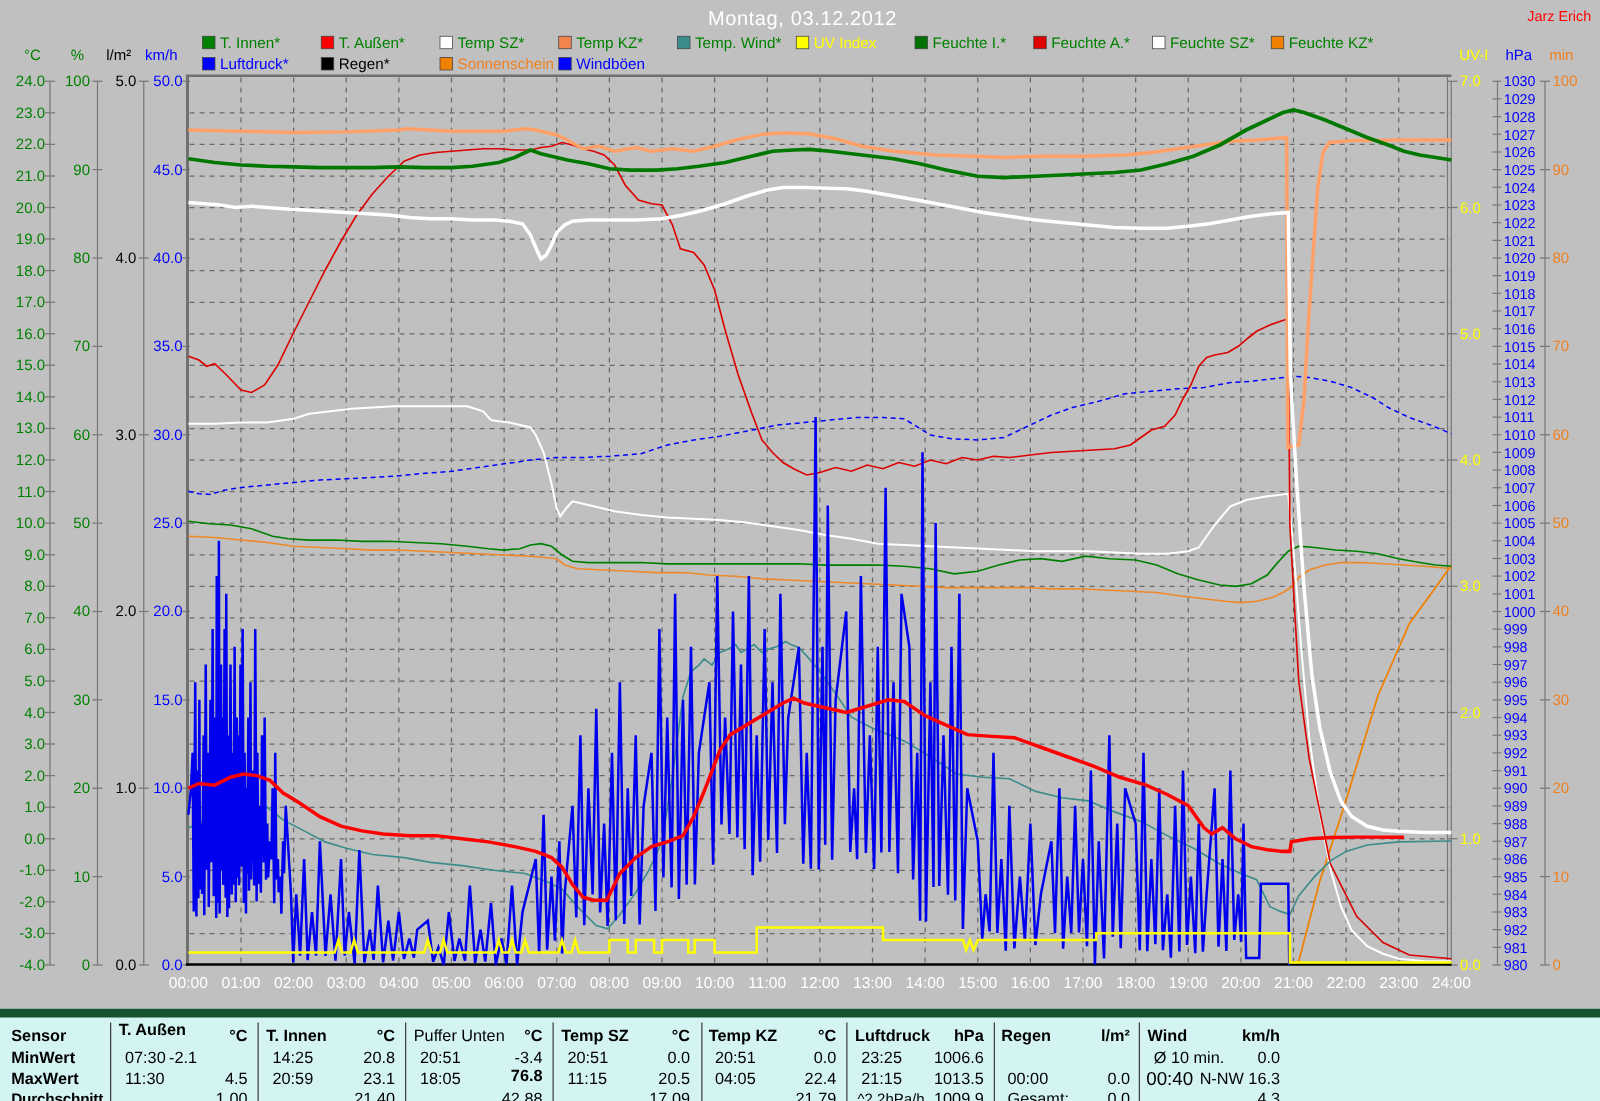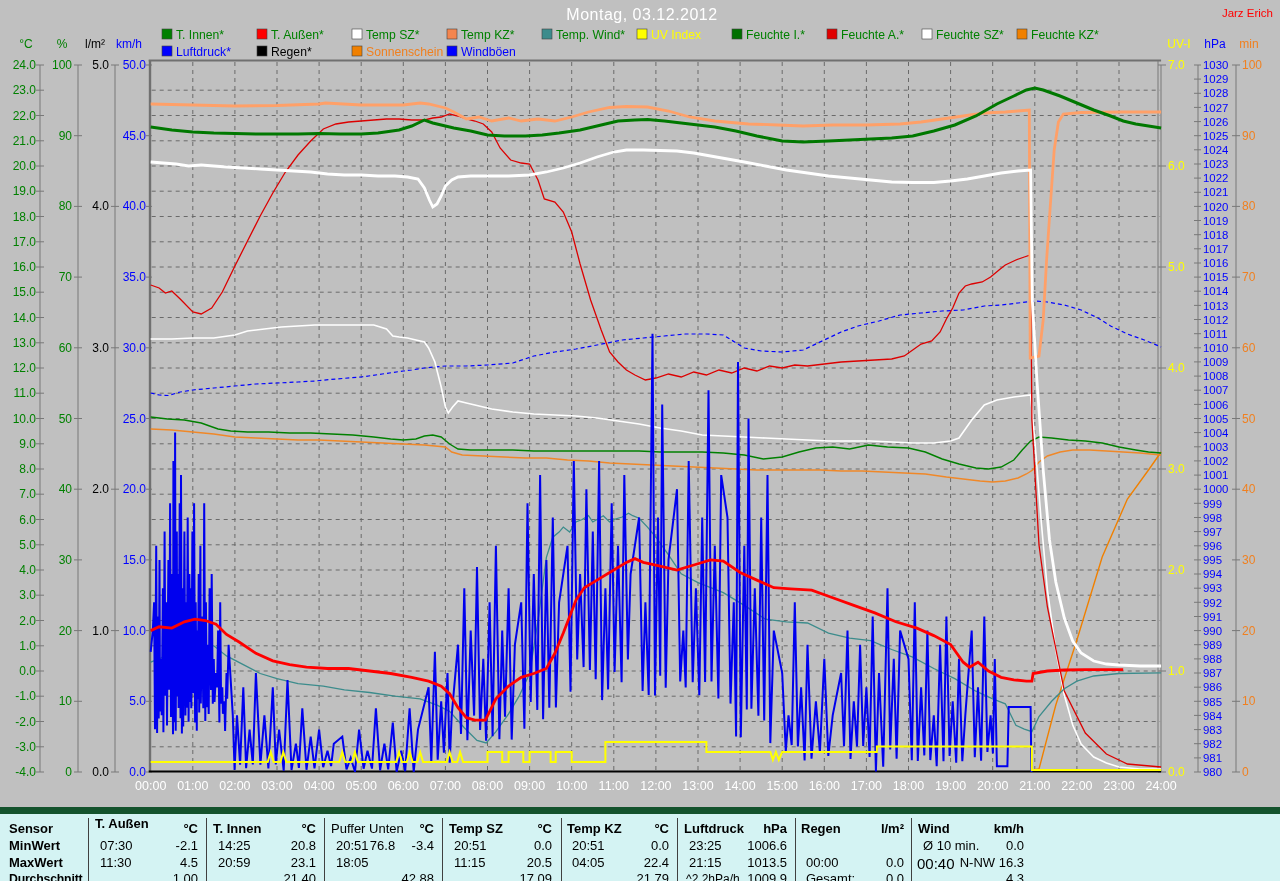--- a/index.html
+++ b/index.html
@@ -412,37 +412,37 @@
 <div style="position:absolute;left:677px;top:4px;width:1px;height:70px;background:#404040"></div>
 <div style="position:absolute;left:795px;top:4px;width:1px;height:70px;background:#404040"></div>
 <div style="position:absolute;left:911px;top:4px;width:1px;height:70px;background:#404040"></div>
 <div style="position:absolute;left:9px;top:7px;font-weight:bold;white-space:nowrap">Sensor</div>
 <div style="position:absolute;left:9px;top:24px;font-weight:bold;white-space:nowrap">MinWert</div>
 <div style="position:absolute;left:9px;top:41px;font-weight:bold;white-space:nowrap">MaxWert</div>
 <div style="position:absolute;left:9px;top:57px;font-weight:bold;white-space:nowrap"><span style="font-size:12.3px;letter-spacing:-0.2px">Durchschnitt</span></div>
 <div style="position:absolute;left:95px;top:2px;font-weight:bold;white-space:nowrap">T. Außen</div>
 <div style="position:absolute;left:95px;top:7px;width:103px;text-align:right;font-weight:bold;white-space:nowrap">°C</div>
 <div style="position:absolute;left:100px;top:24px;font-weight:normal;white-space:nowrap">07:30</div>
-<div style="position:absolute;left:95px;top:24px;width:103px;text-align:right;font-weight:normal;white-space:nowrap">-2.1</div>
+<div style="position:absolute;left:95px;top:24px;width:103px;text-align:center;font-weight:normal;white-space:nowrap">-2.1</div>
 <div style="position:absolute;left:100px;top:41px;font-weight:normal;white-space:nowrap">11:30</div>
 <div style="position:absolute;left:95px;top:41px;width:103px;text-align:right;font-weight:normal;white-space:nowrap">4.5</div>
 <div style="position:absolute;left:95px;top:57px;width:103px;text-align:right;font-weight:normal;white-space:nowrap">1.00</div>
 <div style="position:absolute;left:213px;top:7px;font-weight:bold;white-space:nowrap">T. Innen</div>
 <div style="position:absolute;left:213px;top:7px;width:103px;text-align:right;font-weight:bold;white-space:nowrap">°C</div>
 <div style="position:absolute;left:218px;top:24px;font-weight:normal;white-space:nowrap">14:25</div>
 <div style="position:absolute;left:213px;top:24px;width:103px;text-align:right;font-weight:normal;white-space:nowrap">20.8</div>
 <div style="position:absolute;left:218px;top:41px;font-weight:normal;white-space:nowrap">20:59</div>
 <div style="position:absolute;left:213px;top:41px;width:103px;text-align:right;font-weight:normal;white-space:nowrap">23.1</div>
 <div style="position:absolute;left:213px;top:57px;width:103px;text-align:right;font-weight:normal;white-space:nowrap">21.40</div>
 <div style="position:absolute;left:331px;top:7px;font-weight:normal;white-space:nowrap">Puffer Unten</div>
 <div style="position:absolute;left:331px;top:7px;width:103px;text-align:right;font-weight:bold;white-space:nowrap">°C</div>
 <div style="position:absolute;left:336px;top:24px;font-weight:normal;white-space:nowrap">20:51</div>
 <div style="position:absolute;left:331px;top:24px;width:103px;text-align:right;font-weight:normal;white-space:nowrap">-3.4</div>
 <div style="position:absolute;left:336px;top:41px;font-weight:normal;white-space:nowrap">18:05</div>
-<div style="position:absolute;left:331px;top:24px;width:103px;text-align:center;font-weight:normal;white-space:nowrap">76.8</div>
+<div style="position:absolute;left:331px;top:39px;width:103px;text-align:right;font-weight:bold;white-space:nowrap">76.8</div>
 <div style="position:absolute;left:331px;top:57px;width:103px;text-align:right;font-weight:normal;white-space:nowrap">42.88</div>
 <div style="position:absolute;left:449px;top:7px;font-weight:bold;white-space:nowrap">Temp SZ</div>
 <div style="position:absolute;left:449px;top:7px;width:103px;text-align:right;font-weight:bold;white-space:nowrap">°C</div>
 <div style="position:absolute;left:454px;top:24px;font-weight:normal;white-space:nowrap">20:51</div>
 <div style="position:absolute;left:449px;top:24px;width:103px;text-align:right;font-weight:normal;white-space:nowrap">0.0</div>
 <div style="position:absolute;left:454px;top:41px;font-weight:normal;white-space:nowrap">11:15</div>
 <div style="position:absolute;left:449px;top:41px;width:103px;text-align:right;font-weight:normal;white-space:nowrap">20.5</div>
 <div style="position:absolute;left:449px;top:57px;width:103px;text-align:right;font-weight:normal;white-space:nowrap">17.09</div>
 <div style="position:absolute;left:567px;top:7px;font-weight:bold;white-space:nowrap">Temp KZ</div>
 <div style="position:absolute;left:567px;top:7px;width:102px;text-align:right;font-weight:bold;white-space:nowrap">°C</div>

